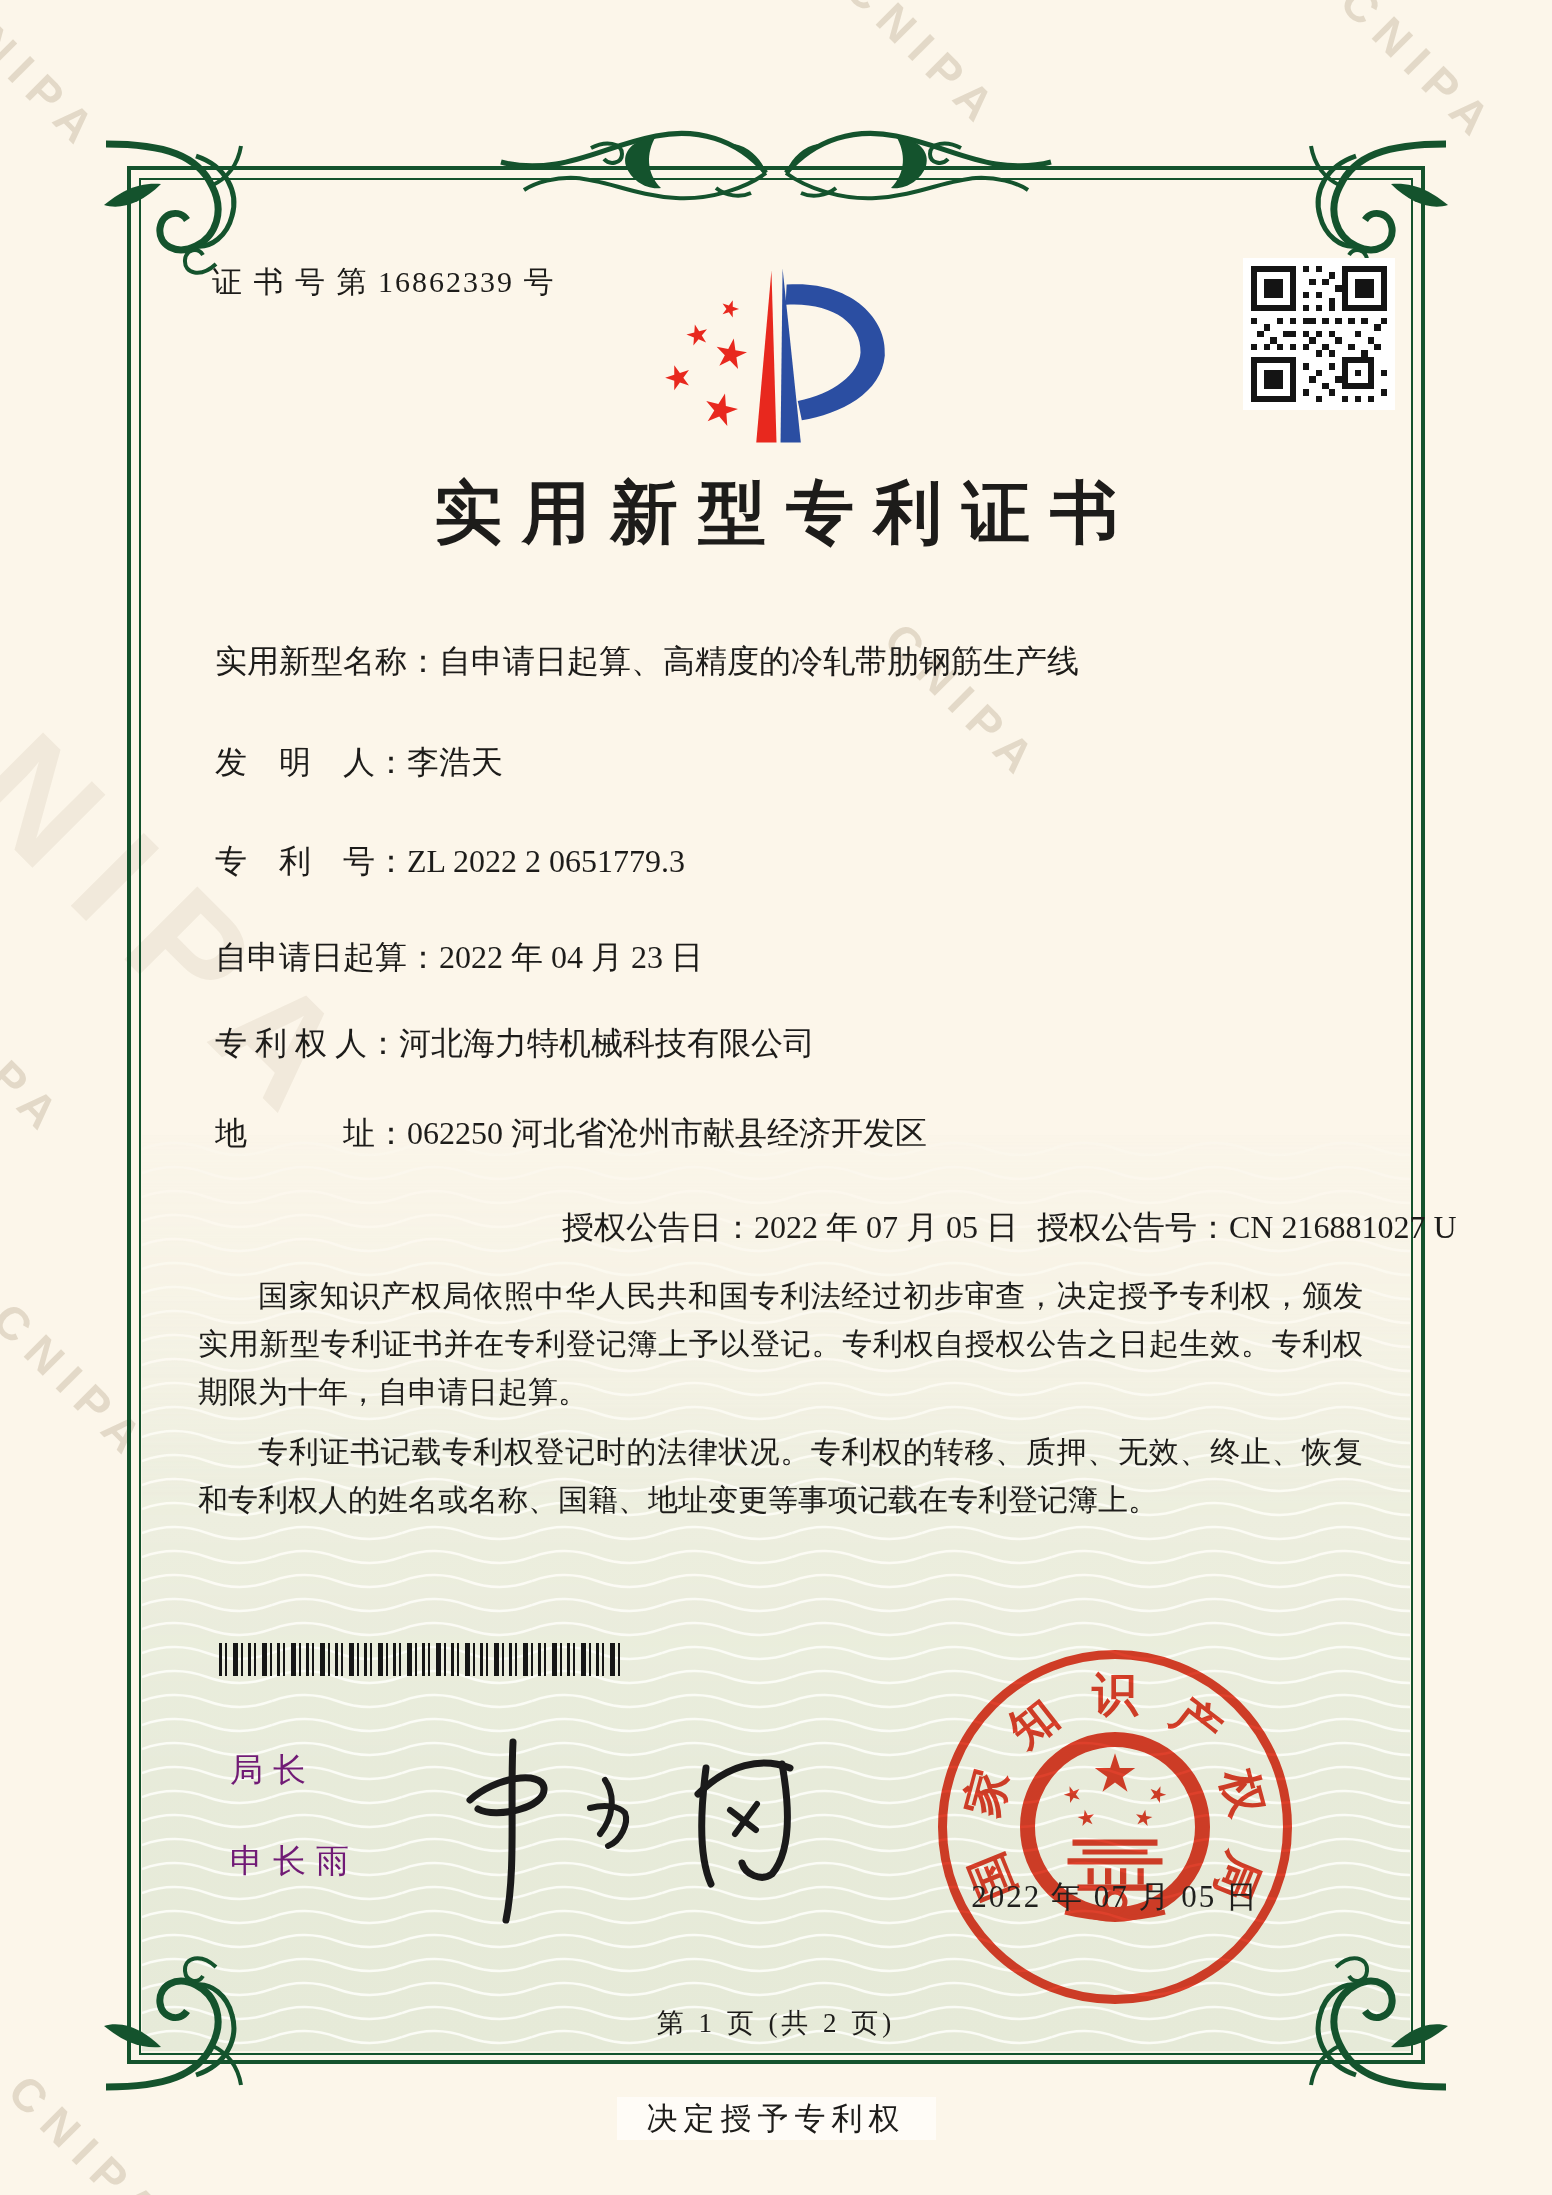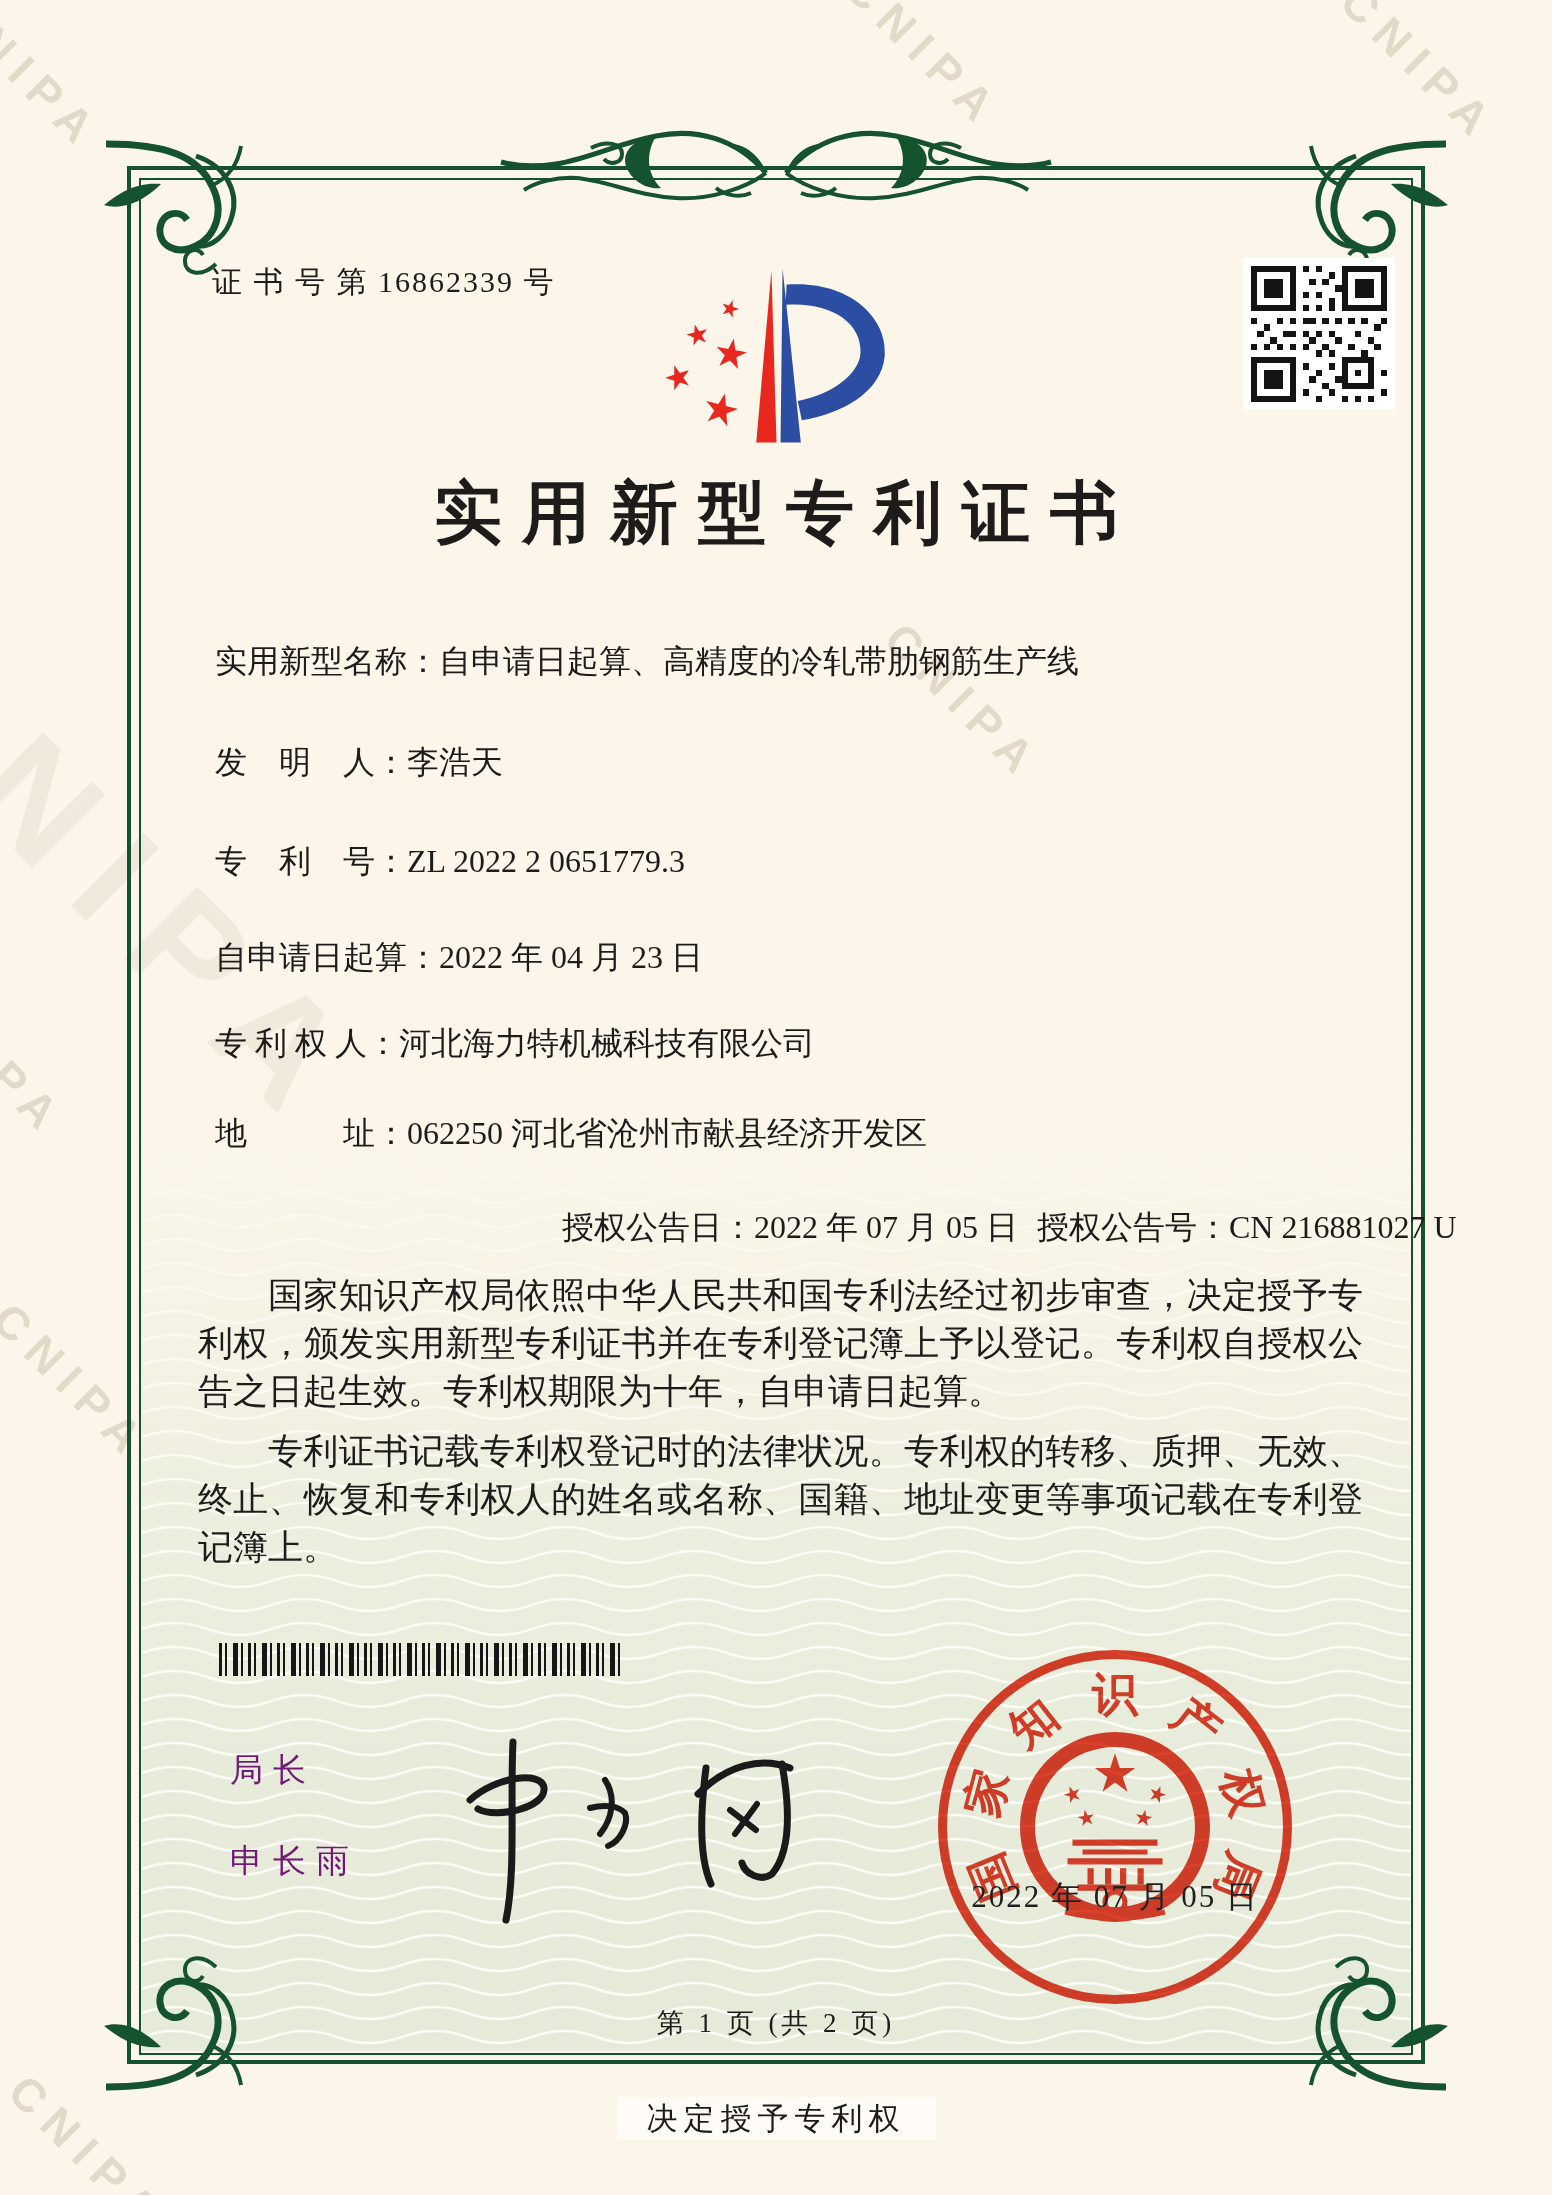--- a/index.html
+++ b/index.html
@@ -33,21 +33,21 @@
   .qr{position:absolute; left:1243px; top:258px; width:152px; height:152px; background:#fff;
       padding:8px; box-sizing:border-box; z-index:4;}
   .title{position:absolute; left:0; right:0; top:468px; text-align:center;
       font-size:68px; font-weight:bold; letter-spacing:20px; text-indent:20px; z-index:4;}
   
   .field{position:absolute; left:215px; font-size:32px; z-index:4; white-space:nowrap;}
   .f1{top:640px;} .f2{top:741px;} .f3{top:840px;} .f4{top:936px;} .f5{top:1022px;} .f6{top:1112px;}
   .grant-row{position:absolute; left:215px; top:1206px; width:1150px; font-size:32px; z-index:4;text-align:center;}
   .grant-col2{position:absolute; left:822px; top:0; white-space:nowrap;}
   
-  .paras{position:absolute; left:198px; top:1272px; width:1165px; font-size:35px;
+  .paras{position:absolute; left:198px; top:1272px; width:1165px; font-size:30px;
       line-height:48px; text-align:justify; z-index:4;}
   .paras p{margin:0; text-indent:2em;}
   .paras p + p{margin-top:12px;}
   
   .waveband{position:absolute; left:142px; top:1135px; width:1268px; height:916px; z-index:3;
     background:linear-gradient(to bottom, rgba(238,240,226,.45), #e9ecdc 40%, #e6ead8);
     -webkit-mask-image:linear-gradient(to bottom, rgba(0,0,0,.18), rgba(0,0,0,.8) 38%, #000 70%);
     mask-image:linear-gradient(to bottom, rgba(0,0,0,.18), rgba(0,0,0,.8) 38%, #000 70%);
   }
   .waveband svg{display:block; width:100%; height:100%;}

